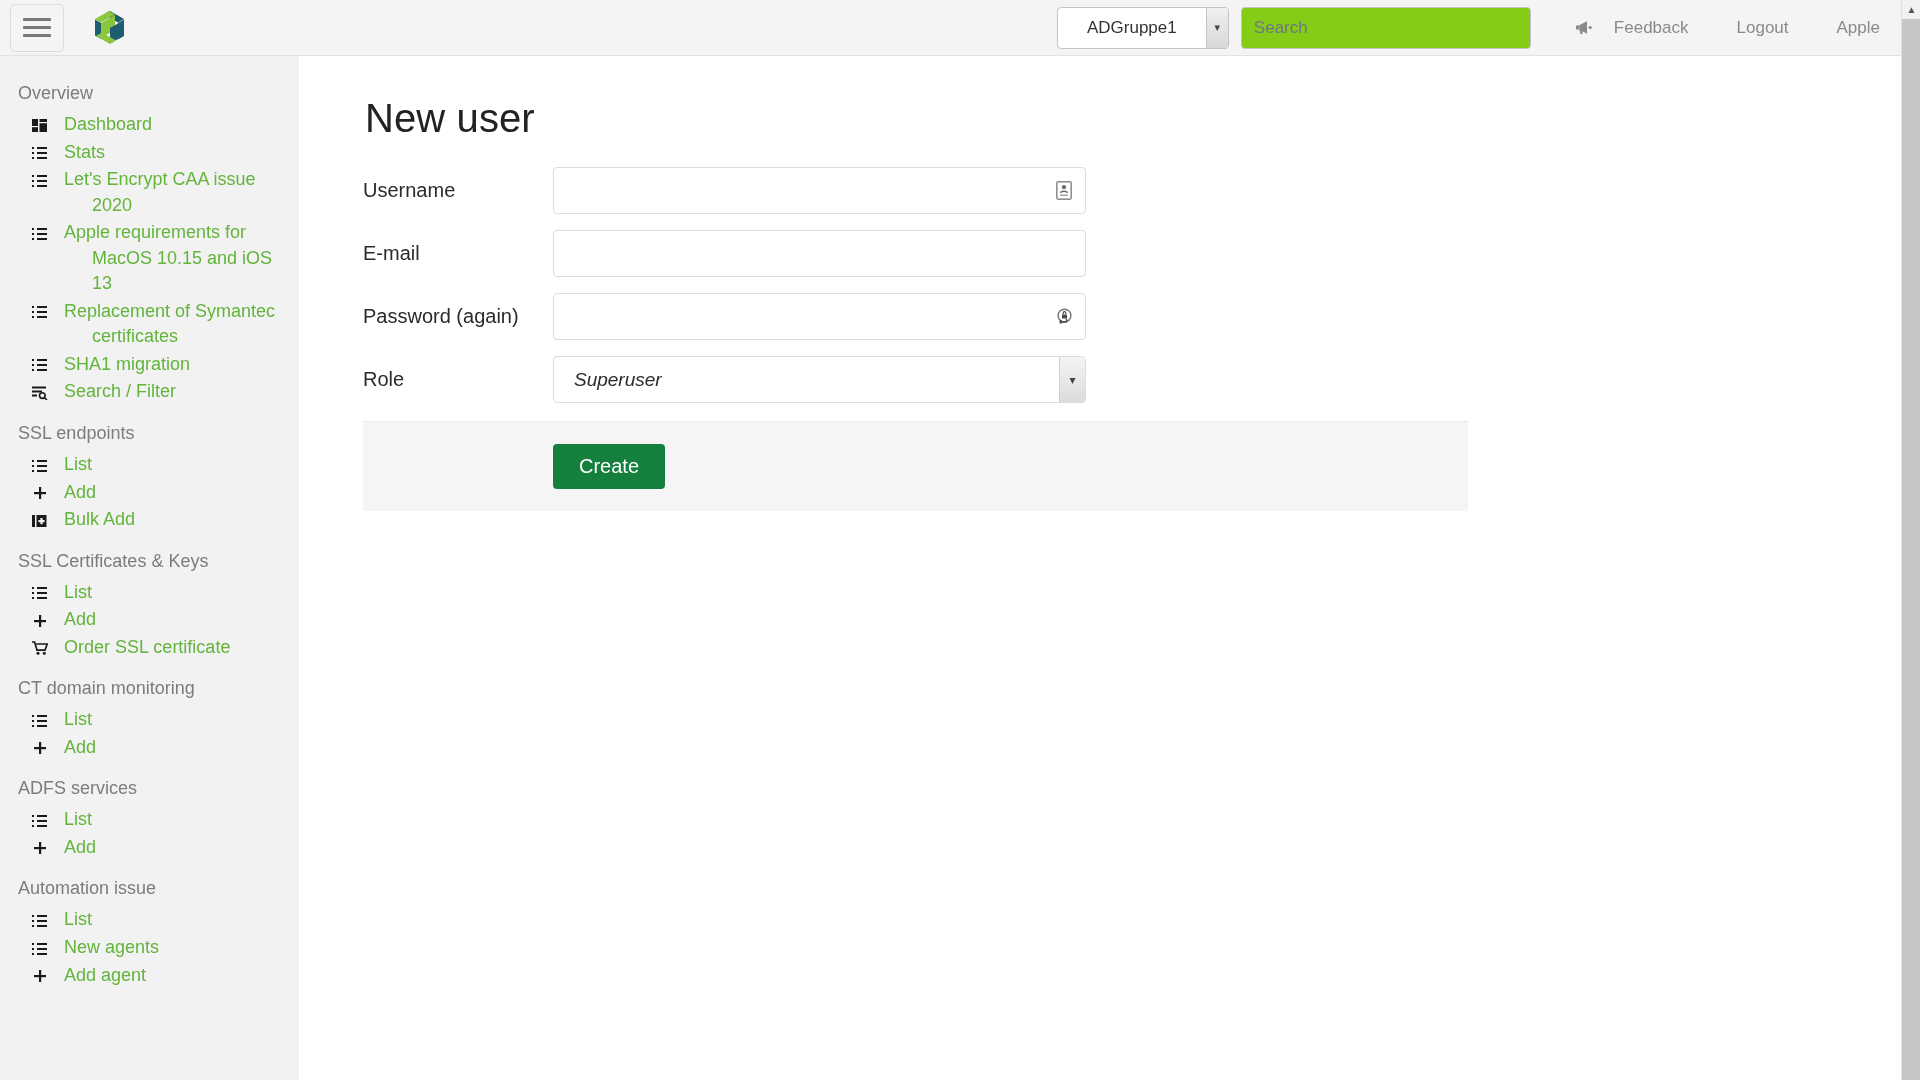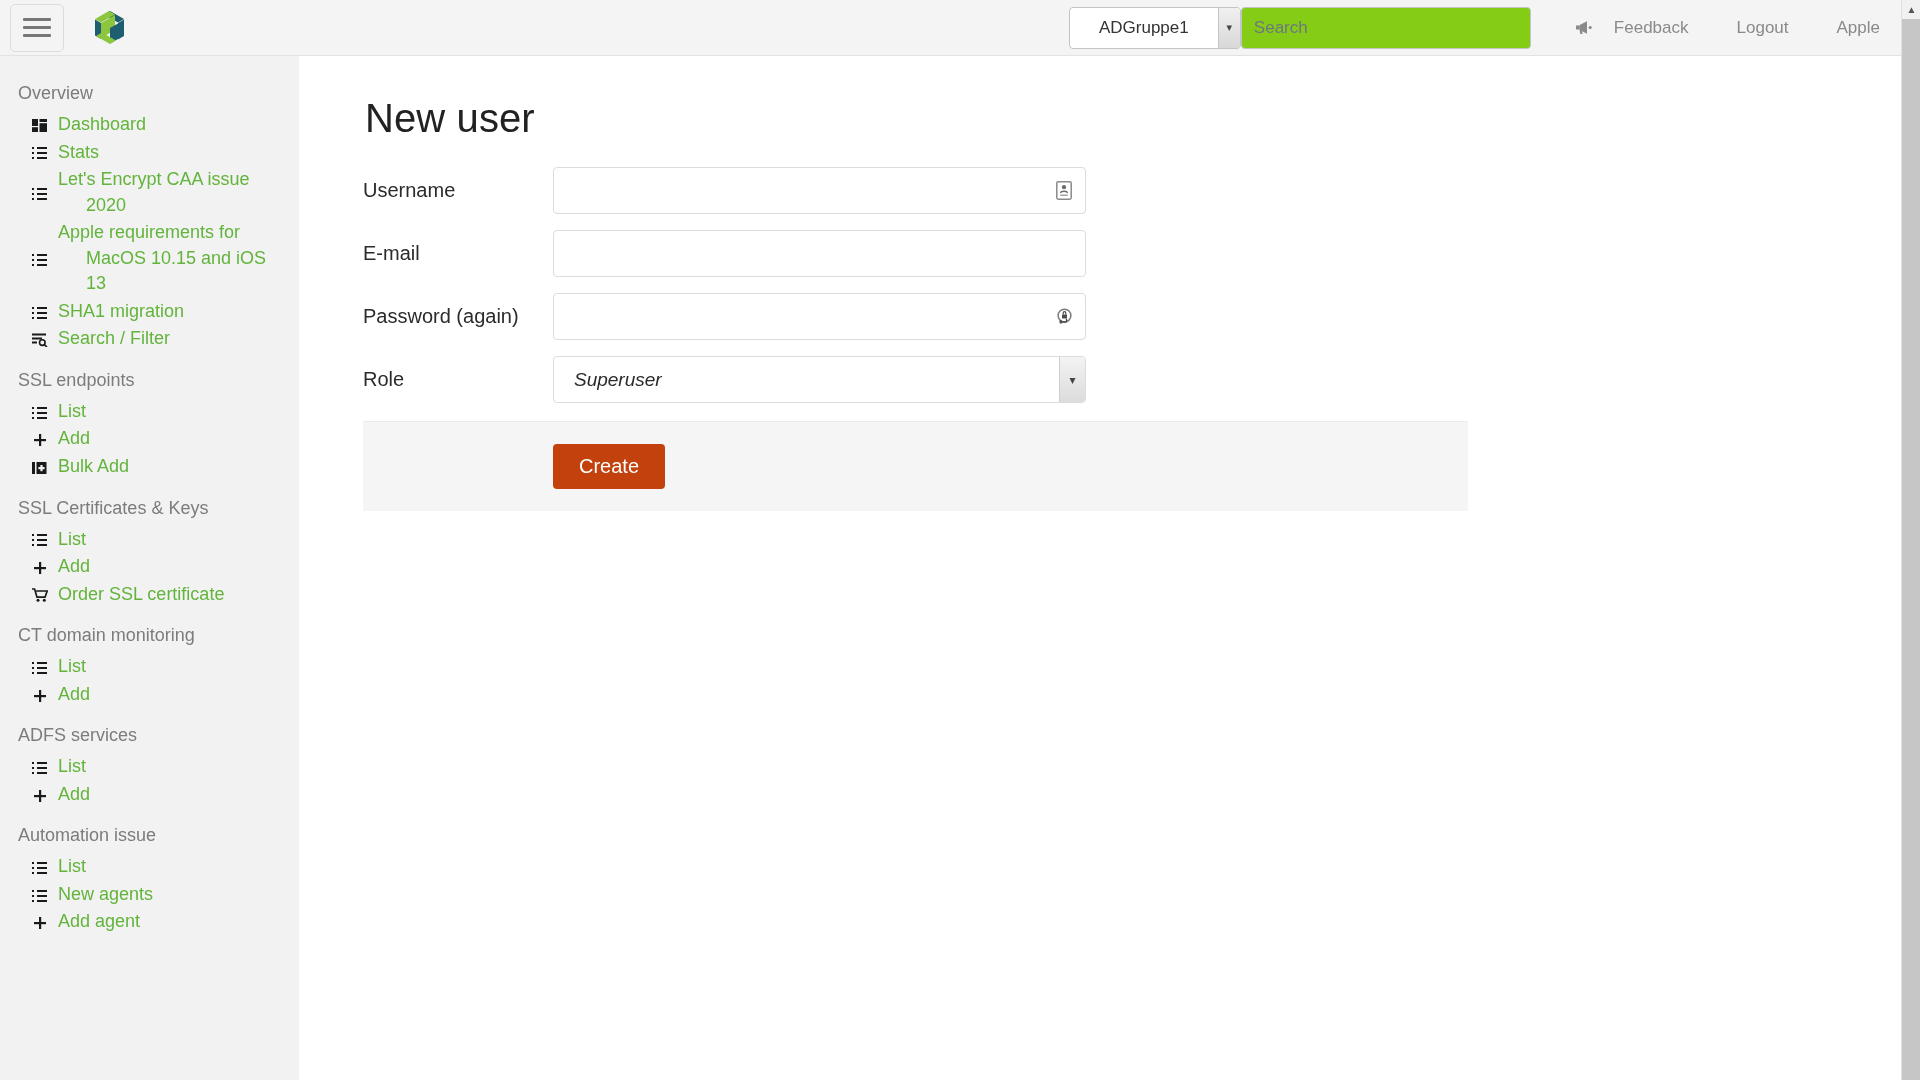--- a/index.html
+++ b/index.html
@@ -39,20 +39,21 @@
   .brand-logo {
     margin-left: 26px;
     width: 40px; height: 42px;
     display: flex; align-items: center; justify-content: center;
   }
   .topbar-spacer { flex: 1 1 auto; }
 
   .group-select-wrap {
     position: relative;
     width: 172px; height: 42px;
+    margin-right: 12px;
   }
   .group-select {
     width: 100%; height: 100%;
     -webkit-appearance: none; appearance: none;
     background: #ffffff;
     border: 1px solid #bfc5c9;
     border-radius: 4px;
     font-family: "Liberation Sans", sans-serif;
     font-size: 17px;
     color: #333;
@@ -113,22 +114,22 @@
   }
   .nav-group { margin-bottom: 12px; }
   .nav-heading {
     font-size: 18px;
     color: #7c7c7c;
     padding: 2px 0 4px 18px;
     line-height: 1.5;
   }
   .nav-item {
     display: flex;
-    align-items: center;
-    gap: 9px;
+    align-items: flex-start;
+    gap: 15px;
     padding: 1px 10px 1px 30px;
     font-size: 18px;
     color: #62b43b;
     text-decoration: none;
     line-height: 1.42;
     cursor: pointer;
   }
   .nav-item .ico {
     flex: 0 0 auto;
     width: 19px; height: 25px;
@@ -231,21 +232,21 @@
   }
 
   .form-actions {
     margin-top: 18px;
     width: 1105px;
     background: #f5f5f5;
     border-top: 1px solid #ebebeb;
     padding: 22px 0 22px 190px;
   }
   .btn-create {
-    background: #c2410c;
+    background: #15803d;
     border: none;
     border-radius: 4px;
     color: #ffffff;
     font-family: "Liberation Sans", sans-serif;
     font-size: 20px;
     padding: 11px 26px;
     cursor: pointer;
   }
 
   
@@ -374,20 +375,30 @@
         <span class="ico">
             <span class="ico-list">
               <i></i>
               <i></i>
               <i></i>
             </span>
           </span>
         <span class="lbl">Apple requirements for MacOS 10.15 and iOS 13</span>
       </a>
 
+      <a class="nav-item">
+        <span class="ico">
+            <span class="ico-list">
+              <i></i>
+              <i></i>
+              <i></i>
+            </span>
+          </span>
+        <span class="lbl">Replacement of Symantec certificates</span>
+      </a>
 
       <a class="nav-item">
         <span class="ico">
             <span class="ico-list">
               <i></i>
               <i></i>
               <i></i>
             </span>
           </span>
         <span class="lbl">SHA1 migration</span>

